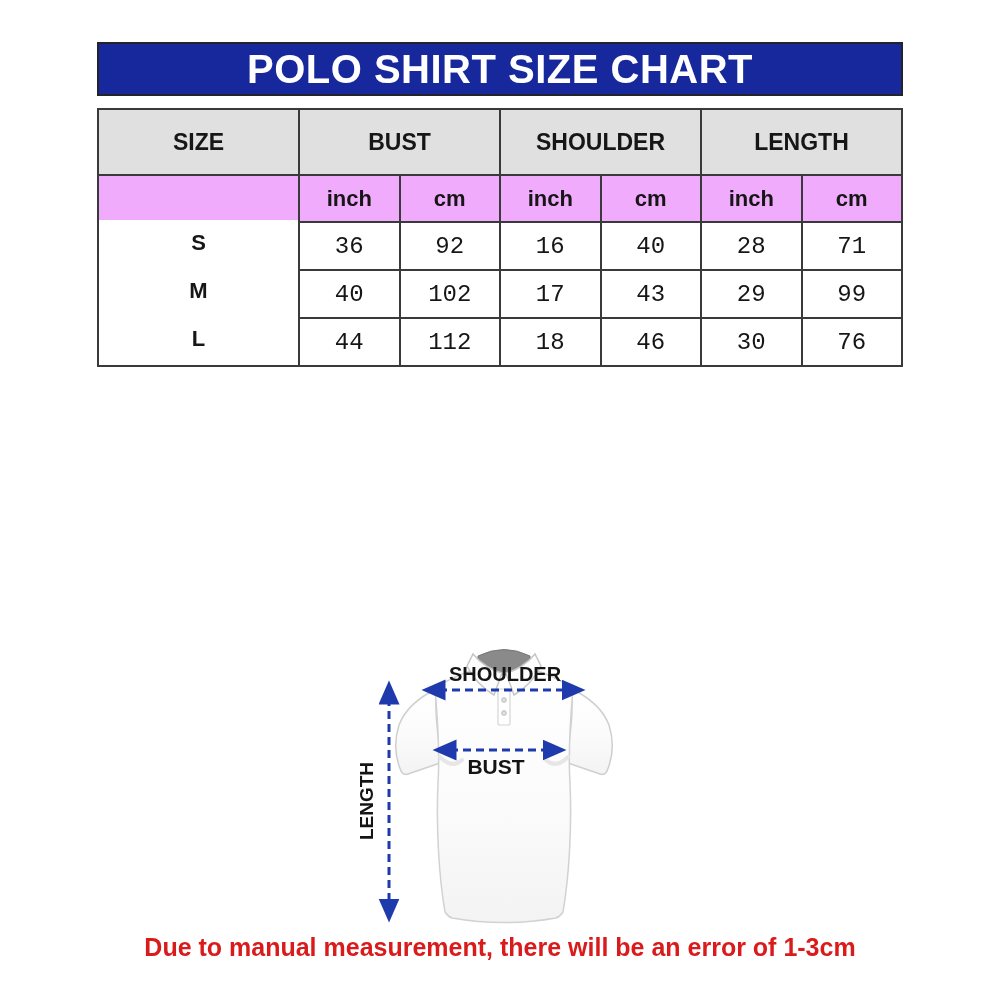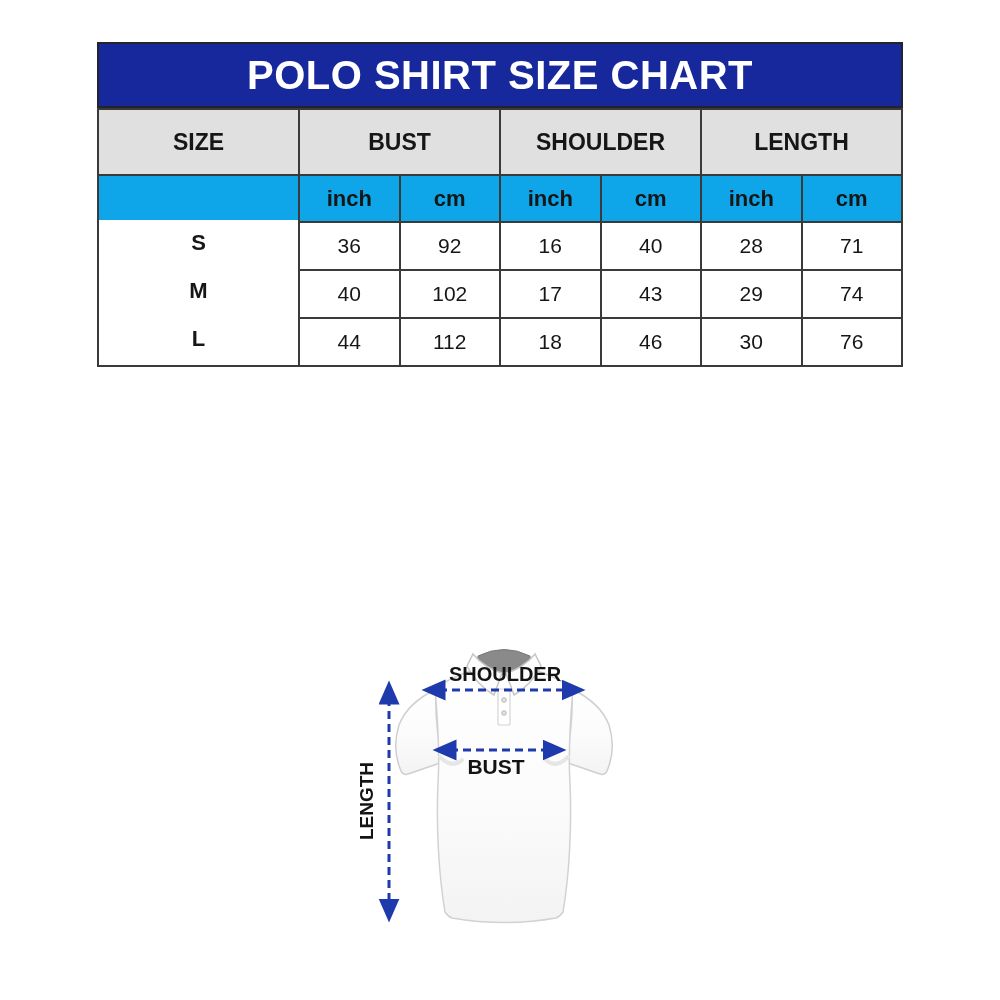--- a/index.html
+++ b/index.html
@@ -13,21 +13,21 @@
   html,body{background:#ffffff;}
   body{font-family:"Liberation Sans","DejaVu Sans",sans-serif;}
   .page{
     position:relative;
     width:1000px;height:1000px;
     background:#ffffff;
     overflow:hidden;
   }
   
   .banner{
-    position:absolute;left:97px;top:42px;width:806px;height:66px;
+    position:absolute;left:97px;top:42px;width:806px;height:54px;
     background:var(--banner,#16289b);
     border:2px solid #23242b;
     display:flex;align-items:center;justify-content:center;
   }
   .banner span{
     color:#ffffff;font-size:40px;font-weight:700;letter-spacing:.5px;
   }
   
   table.size-chart{
     position:absolute;left:97px;top:108px;width:806px;
@@ -36,24 +36,24 @@
   }
   table.size-chart th,table.size-chart td{
     border:2px solid var(--border,#3a3a3a);
     text-align:center;vertical-align:middle;
     color:#161616;
   }
   tr.group-header th{
     height:66px;background:var(--header-bg,#e0e0e0);
     font-size:23px;font-weight:700;margin-left:22px;
   }
-  tr.unit-row td{height:47px;font-size:22px;font-weight:700;background:#0ea5e9;}
+  tr.unit-row td{height:47px;font-size:22px;font-weight:700;background:#f0abfc;}
   tbody td{height:48px;background:#fff;}
   td.size-cell{font-size:22px;font-weight:700;position:relative;top:-3px;}
-  td.val{font-size:21px;font-weight:400;color:#1c1c1c;}
+  td.val{font-size:24px;font-weight:400;color:#1c1c1c;font-family:Liberation Mono, monospace;}
   
   .diagram{position:absolute;left:348px;top:631px;width:312px;height:302px;}
   .dash-arrow{
     stroke:var(--arrow,#1e3aad);stroke-width:3;fill:none;
     stroke-dasharray:8 5;
   }
   .arrow-head{fill:var(--arrow,#1e3aad);}
   .diagram text{
     font-family:"Liberation Sans","DejaVu Sans",sans-serif;
     font-weight:700;fill:#141414;
@@ -112,21 +112,21 @@
           <td class="val">28</td>
           <td class="val">71</td>
         </tr>
         <tr>
           <td class="size-cell">M</td>
           <td class="val">40</td>
           <td class="val">102</td>
           <td class="val">17</td>
           <td class="val">43</td>
           <td class="val">29</td>
-          <td class="val">74</td>
+          <td class="val">99</td>
         </tr>
         <tr>
           <td class="size-cell">L</td>
           <td class="val">44</td>
           <td class="val">112</td>
           <td class="val">18</td>
           <td class="val">46</td>
           <td class="val">30</td>
           <td class="val">76</td>
         </tr>
@@ -179,14 +179,15 @@
 
     <line class="dash-arrow" x1="78" y1="59" x2="233" y2="59" marker-start="url(#ah)" marker-end="url(#ah)"></line>
     <line class="dash-arrow" x1="89" y1="119" x2="214" y2="119" marker-start="url(#ah)" marker-end="url(#ah)"></line>
     <line class="dash-arrow" x1="41" y1="54" x2="41" y2="287" marker-start="url(#ah)" marker-end="url(#ah)"></line>
 
     <text x="157" y="50" text-anchor="middle" font-size="20">SHOULDER</text>
     <text x="148" y="143" text-anchor="middle" font-size="21">BUST</text>
     <text x="25" y="170" text-anchor="middle" font-size="19" transform="rotate(-90 25 170)">LENGTH</text>
   </svg>
 
+  <div class="footnote">Due to manual measurement, there will be an error of 1-3cm</div>
 
 </div>
 
 </body></html>

